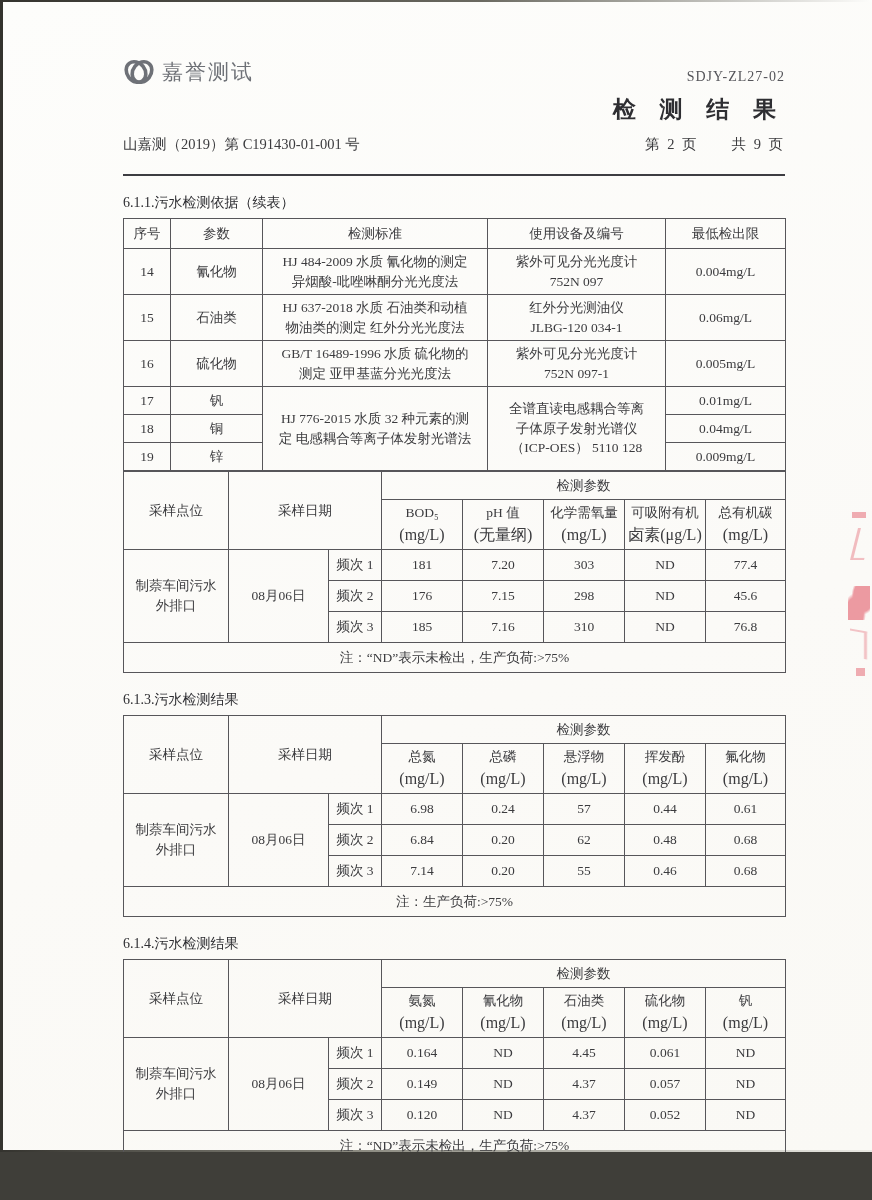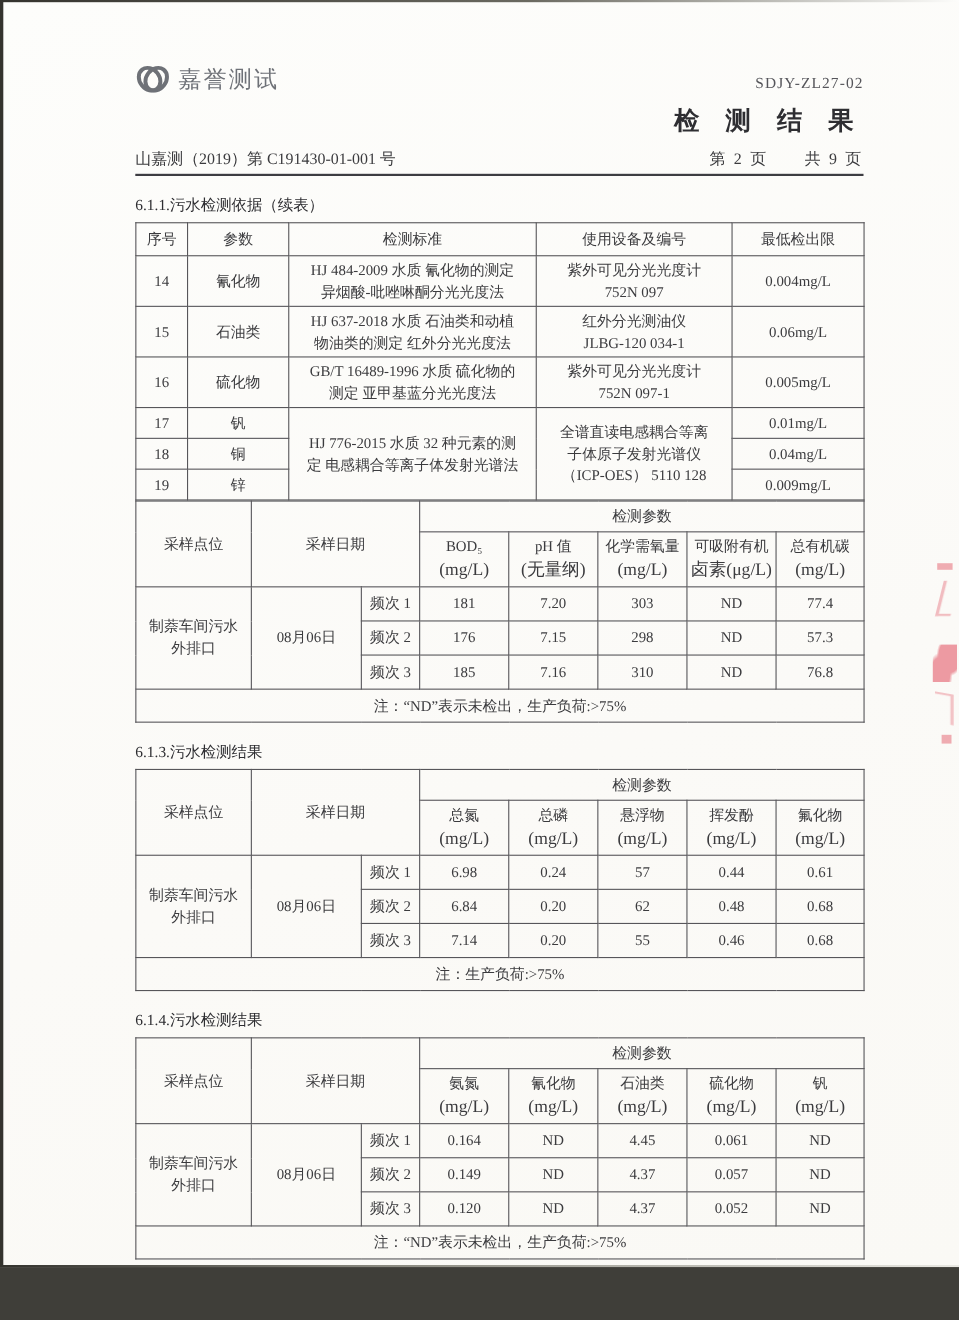--- a/index.html
+++ b/index.html
@@ -16,21 +16,21 @@
   .content{position:relative;padding:56px 87px 0 123px;}
 
   
   .hdr-row{display:flex;justify-content:space-between;align-items:center;}
   .logo{display:flex;align-items:center;gap:7px;color:#6e7177;}
   .logo-mark{width:32px;height:32px;}
   .logo-text{font-size:21px;letter-spacing:2px;color:#6e7177;}
   .form-code{font-size:14px;letter-spacing:1px;color:#55555a;margin-top:10px;}
   .doc-title{text-align:right;font-size:23px;font-weight:bold;letter-spacing:9px;color:#2e2e32;margin-top:6px;}
   .ref-line{display:flex;justify-content:space-between;align-items:flex-end;
-    border-bottom:2px solid #3d3d42;padding-bottom:4px;margin-top:10px;
+    border-bottom:2px solid #3d3d42;padding-bottom:20px;margin-top:10px;
     font-size:14.5px;color:#3b3b3e;}
   .ref-line .pg{letter-spacing:2px;}
 
   
   .sec-heading{font-size:14px;font-weight:normal;color:#2d2d31;margin:18px 0 6px 0;}
   table{border-collapse:collapse;table-layout:fixed;width:662px;font-size:13.5px;color:#3b3b3e;}
   td{border:1px solid #57565a;text-align:center;vertical-align:middle;padding:1px 3px;white-space:pre-line;line-height:1.45;}
   .h30{height:30px}.h46{height:46px}.h28{height:28px}.h50{height:50px}.h31{height:31px}
   .unit{font-size:16px;}
 
@@ -180,21 +180,21 @@
         <td>303</td>
         <td>ND</td>
         <td>77.4</td>
       </tr>
       <tr class="h31">
         <td>频次 2</td>
         <td>176</td>
         <td>7.15</td>
         <td>298</td>
         <td>ND</td>
-        <td>57.3</td>
+        <td>45.6</td>
       </tr>
       <tr class="h31">
         <td>频次 3</td>
         <td>185</td>
         <td>7.16</td>
         <td>310</td>
         <td>ND</td>
         <td>76.8</td>
       </tr>
       <tr class="h30">

